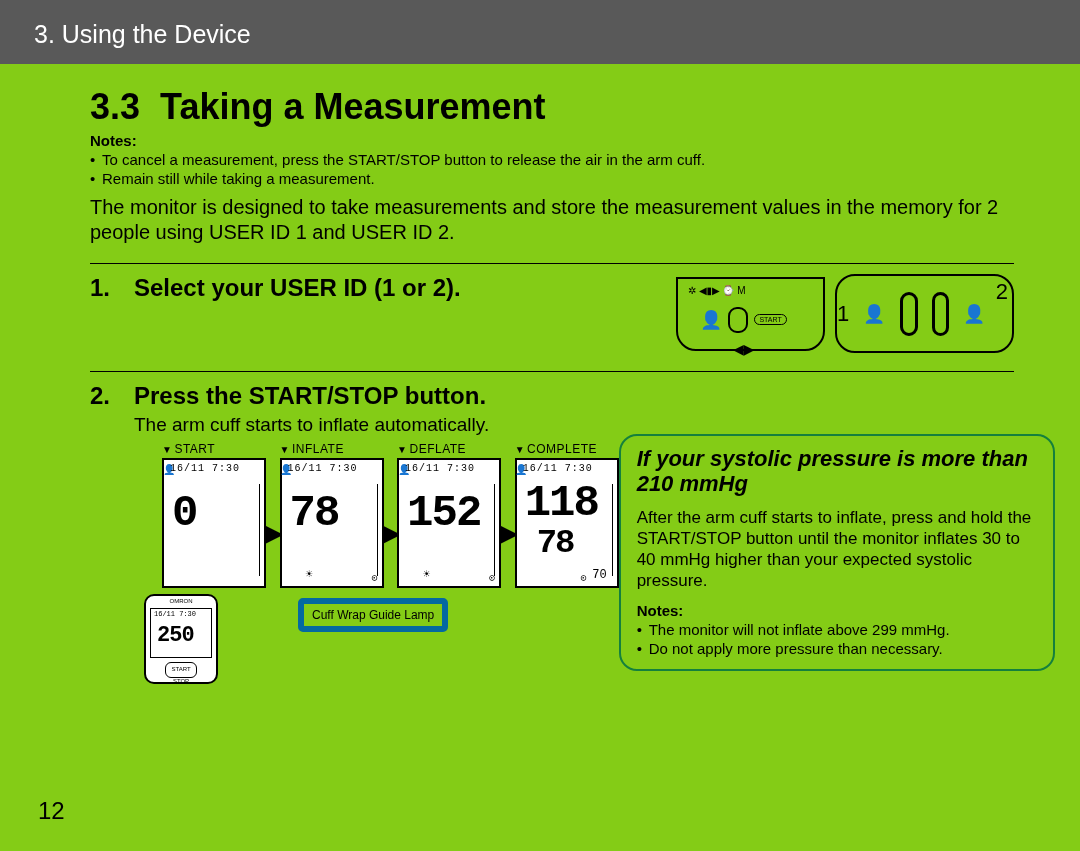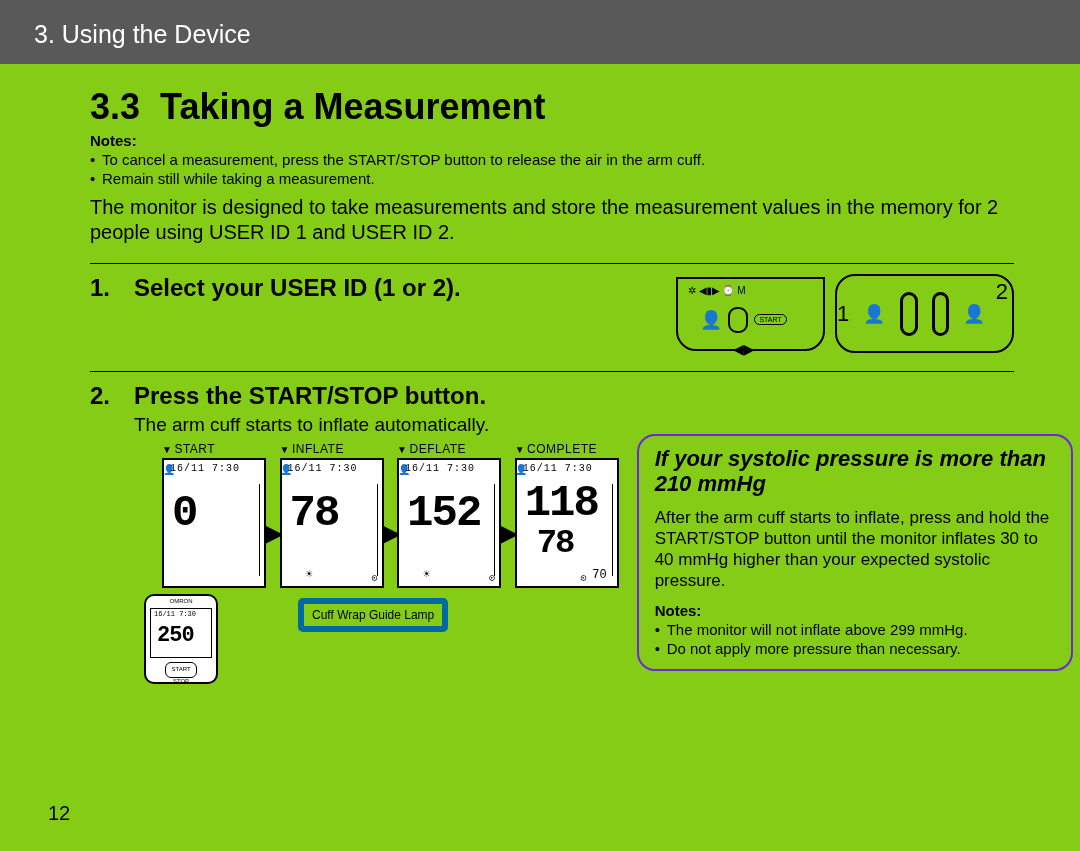--- a/index.html
+++ b/index.html
@@ -30,26 +30,26 @@
   .phase-lbl{font-size:12px;letter-spacing:0.5px;margin-bottom:2px}
   .tri{font-size:10px;display:inline-block;margin-right:2px}
   .lcd{border:2px solid #000;width:100px;height:126px;position:relative;background:#fff;font-family:"Courier New",monospace}
   .lcd-top{position:absolute;top:3px;left:6px;font-size:10px;letter-spacing:1px}
   .lcd-big{position:absolute;top:28px;left:8px;font-size:44px;font-weight:bold;letter-spacing:-2px}
   .lcd-mid{position:absolute;top:64px;left:20px;font-size:34px;font-weight:bold;letter-spacing:-2px}
   .lcd-small{position:absolute;bottom:4px;right:10px;font-size:12px;font-weight:normal}
   .lcd-ico{position:absolute;top:4px;left:-1px;font-size:10px}
   .lamp{position:absolute;bottom:4px;left:24px;font-size:12px}
   .arrow-sep{font-size:28px;margin:34px -4px 0 -4px}
-  .boxed{border:2px solid #6d28d9;border-radius:18px;padding:10px 16px 10px 16px;width:400px;margin-left:18px;margin-top:-2px}
+  .boxed{border:2px solid #15803d;border-radius:18px;padding:10px 16px 10px 16px;width:400px;margin-top:-2px}
   .boxed-title{font-style:italic;font-weight:bold;font-size:22px;line-height:1.15}
   .boxed-body{font-size:17px;margin-top:10px;line-height:1.25}
   .boxed .notes-lbl{margin-top:10px}
   .boxed .note-item{font-size:15px}
-  .pagenum{position:absolute;left:48px;bottom:26px;font-size:20px}
+  .pagenum{position:absolute;left:38px;bottom:26px;font-size:24px}
   .cuff-box{border:6px solid #0369a1;border-radius:5px;font-size:12px;padding:4px 8px;display:inline-block;margin-left:80px;margin-top:10px}
   .mini-monitor{border:2px solid #000;border-radius:10px;width:70px;height:86px;position:relative;margin-left:10px;margin-top:6px;background:#fff}
   .mini-monitor .mini-lcd{border:1px solid #000;margin:4px;height:48px;font-family:"Courier New",monospace;position:relative}
   .mini-monitor .mini-lcd .t{font-size:7px;position:absolute;top:1px;left:3px}
   .mini-monitor .mini-lcd .v{font-size:22px;font-weight:bold;position:absolute;top:14px;left:6px;letter-spacing:-1px}
   .mini-monitor .ss{border:1px solid #000;border-radius:6px;width:30px;height:14px;margin:4px auto 0 auto;font-size:6px;text-align:center;line-height:12px}
   .lower-area{display:flex;align-items:flex-start}
   .sym{font-size:10px}
   .scale{position:absolute;top:24px;right:4px;font-size:7px;line-height:1;border-left:1px solid #000;height:92px}
   .scale::before{content:"";}

